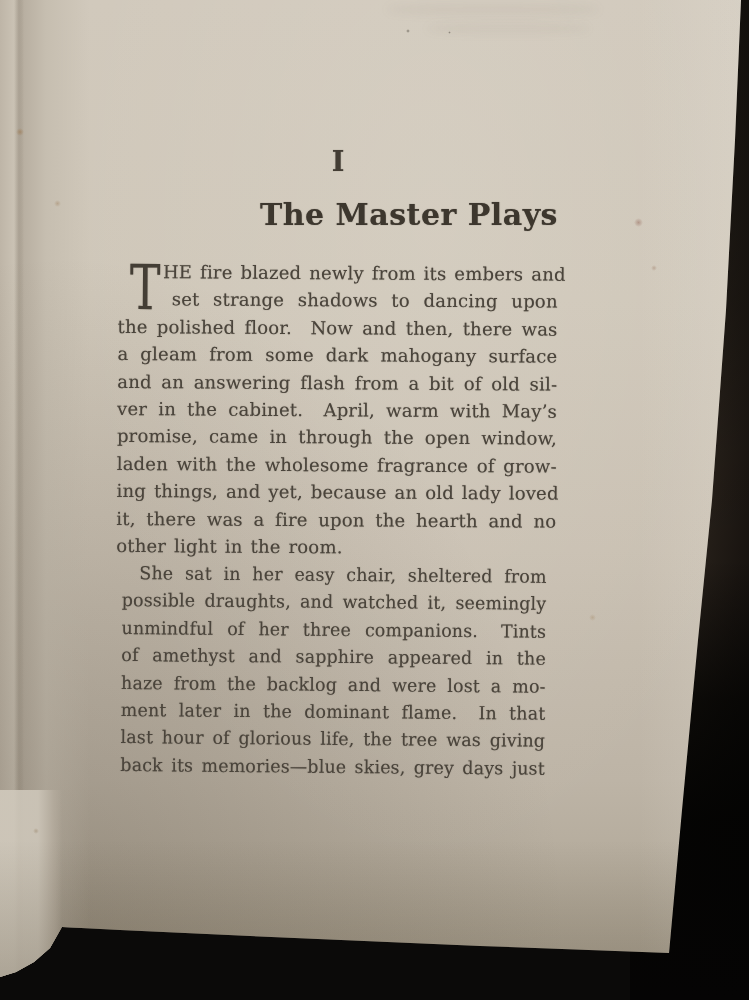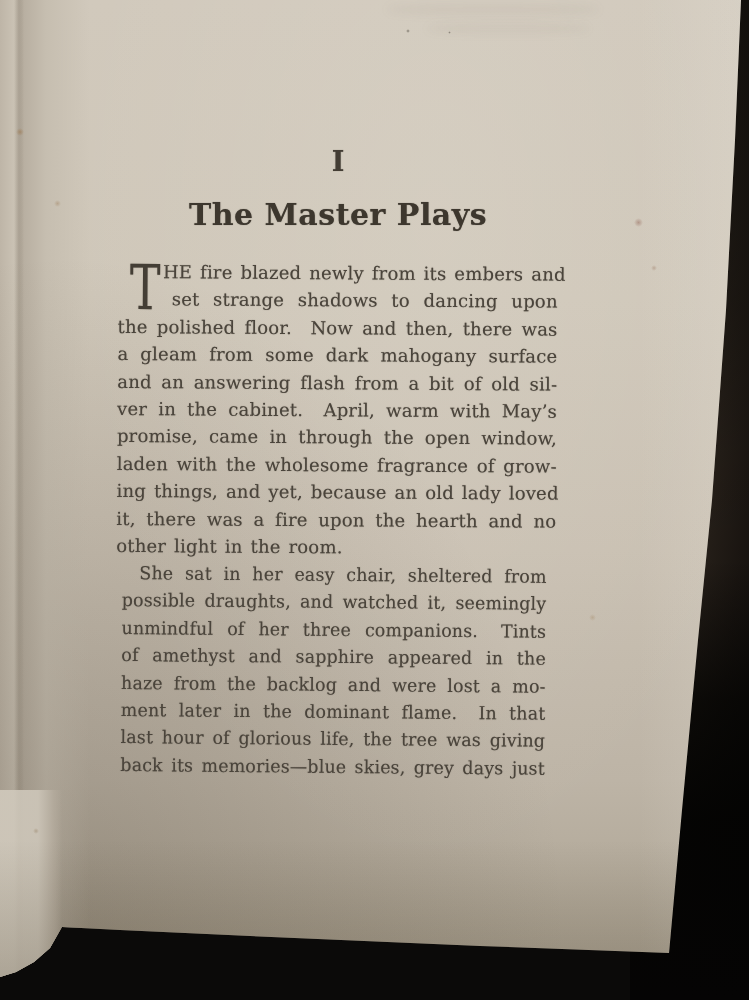--- a/index.html
+++ b/index.html
@@ -53,21 +53,21 @@
 
   
   .content{position:absolute;left:0;top:0;width:749px;height:1000px;color:#4a443b;}
   .chapter-number{
     position:absolute;left:118px;top:146px;width:440px;
     text-align:center;font-size:27px;font-weight:bold;color:#433d34;
     text-shadow:0 0 1px rgba(67,61,52,0.6);
   }
   .chapter-title{
     position:absolute;left:118px;top:197px;width:440px;
-    text-align:center;font-size:30px;font-weight:bold;color:#3d372e;
+    text-align:right;font-size:30px;font-weight:bold;color:#3d372e;
     letter-spacing:.5px;text-shadow:0 0 1px rgba(61,55,46,0.65);
   }
   .body-text{
     position:absolute;left:118px;top:258px;width:440px;
     font-size:18px;letter-spacing:.2px;word-spacing:2px;
     transform:rotate(0.35deg);transform-origin:left top;
     text-shadow:0 0 1px rgba(74,68,59,0.55);
   }
   .line{
     height:27.4px;line-height:27.4px;overflow:visible;

